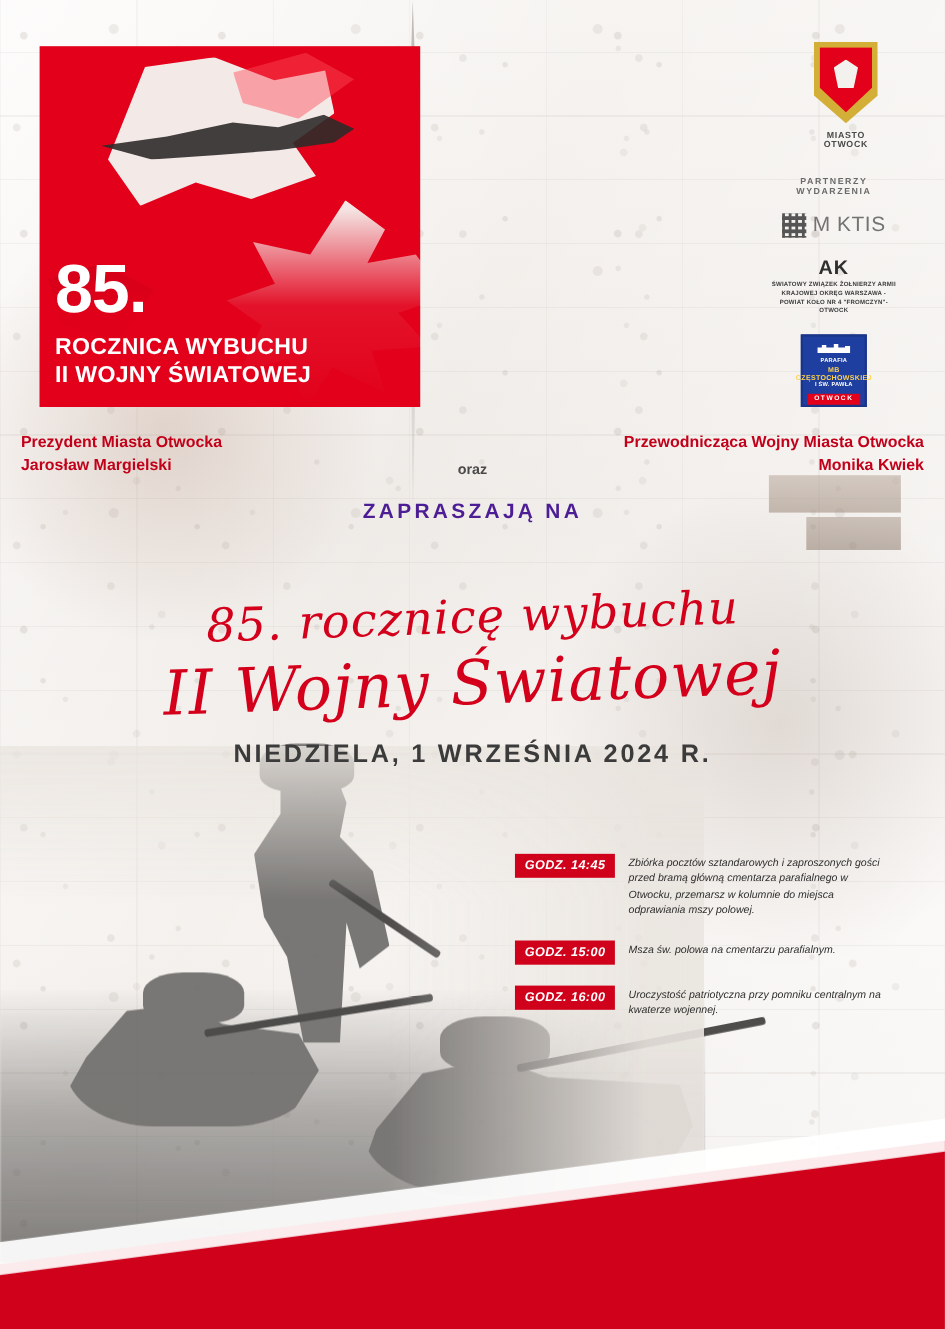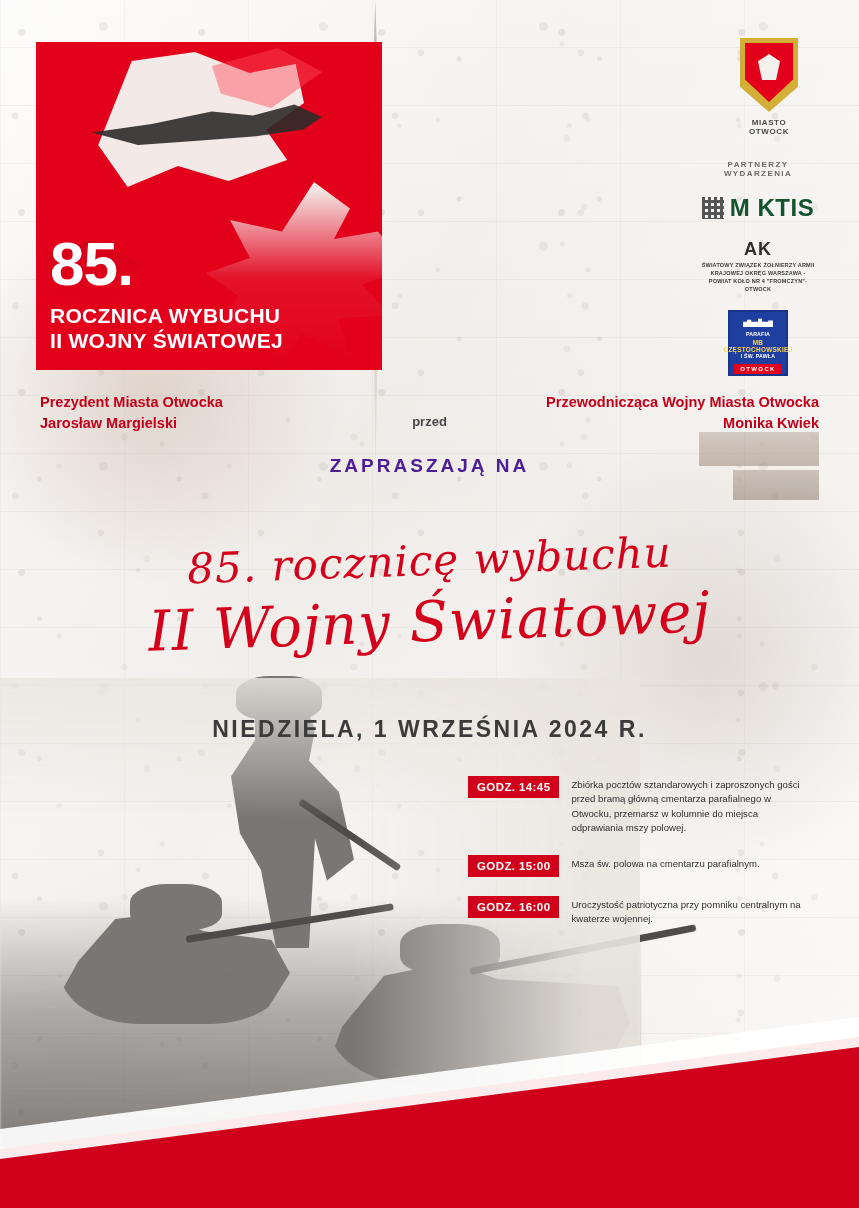--- a/index.html
+++ b/index.html
@@ -291,24 +291,24 @@
     margin-bottom: 18px;
   }
   .moktis-grid {
     width: 22px; height: 22px;
     background:
       linear-gradient(90deg, #3a3a3a 0 3px, transparent 3px 6px) 0 0/6px 100%,
       linear-gradient(0deg, #3a3a3a 0 3px, transparent 3px 6px) 0 0/100% 6px;
     opacity: .85;
   }
   .moktis-text {
-    font-size: 24px;
-    font-weight: 700;
+    font-size: 19px;
+    font-weight: 400;
     letter-spacing: .5px;
-    color: #14532d;
+    color: #737373;
   }
   .partner-ak {
     margin-bottom: 16px;
   }
   .ak-anchor {
     font-size: 18px;
     font-weight: 800;
     color: #2f2f2f;
     letter-spacing: 1px;
     line-height: 1;
@@ -350,22 +350,22 @@
     font-weight: 800;
     letter-spacing: 1.4px;
     padding: 2px 6px;
   }
 
   
   .officials {
     position: absolute;
     left: 0; right: 0; top: 392px;
     display: flex;
-    align-items: center;
-    padding: 0 40px;
+    align-items: flex-end;
+    padding: 0 19px;
     box-sizing: border-box;
   }
   .official {
     width: 300px;
     color: #c3001a;
     font-size: 14.5px;
     font-weight: 700;
     line-height: 1.45;
   }
   .official.left { text-align: left; }
@@ -408,33 +408,34 @@
   .script-line2 {
     font-size: 56px;
     letter-spacing: 1px;
     margin-top: 4px;
     transform: rotate(-2deg);
   }
 
   
   .event-date {
     position: absolute;
-    left: 0; right: 0; top: 716px;
+    left: 0; right: 0; top: 672px;
     text-align: center;
     color: #3b3b3b;
     font-size: 23px;
     font-weight: 600;
     letter-spacing: 2.5px;
   }
 
   
   .schedule {
     position: absolute;
     left: 468px; top: 776px;
     width: 340px;
+    font-style: italic;
   }
   .sched-row {
     display: flex;
     align-items: flex-start;
     margin-bottom: 19px;
   }
   .sched-time {
     flex: 0 0 auto;
     background: #d0021b;
     color: #ffffff;
@@ -527,21 +528,21 @@
       <div class="parish-t3">I ŚW. PAWŁA</div>
       <div class="parish-bar">OTWOCK</div>
     </div>
   </div>
 
   <div class="officials">
     <div class="official left">
       <div>Prezydent Miasta Otwocka</div>
       <div>Jarosław Margielski</div>
     </div>
-    <div class="officials-oraz">przed</div>
+    <div class="officials-oraz">oraz</div>
     <div class="official right">
       <div>Przewodnicząca Wojny Miasta Otwocka</div>
       <div>Monika Kwiek</div>
     </div>
   </div>
 
   <div class="invite">
     <div>ZAPRASZAJĄ NA</div>
   </div>
 

